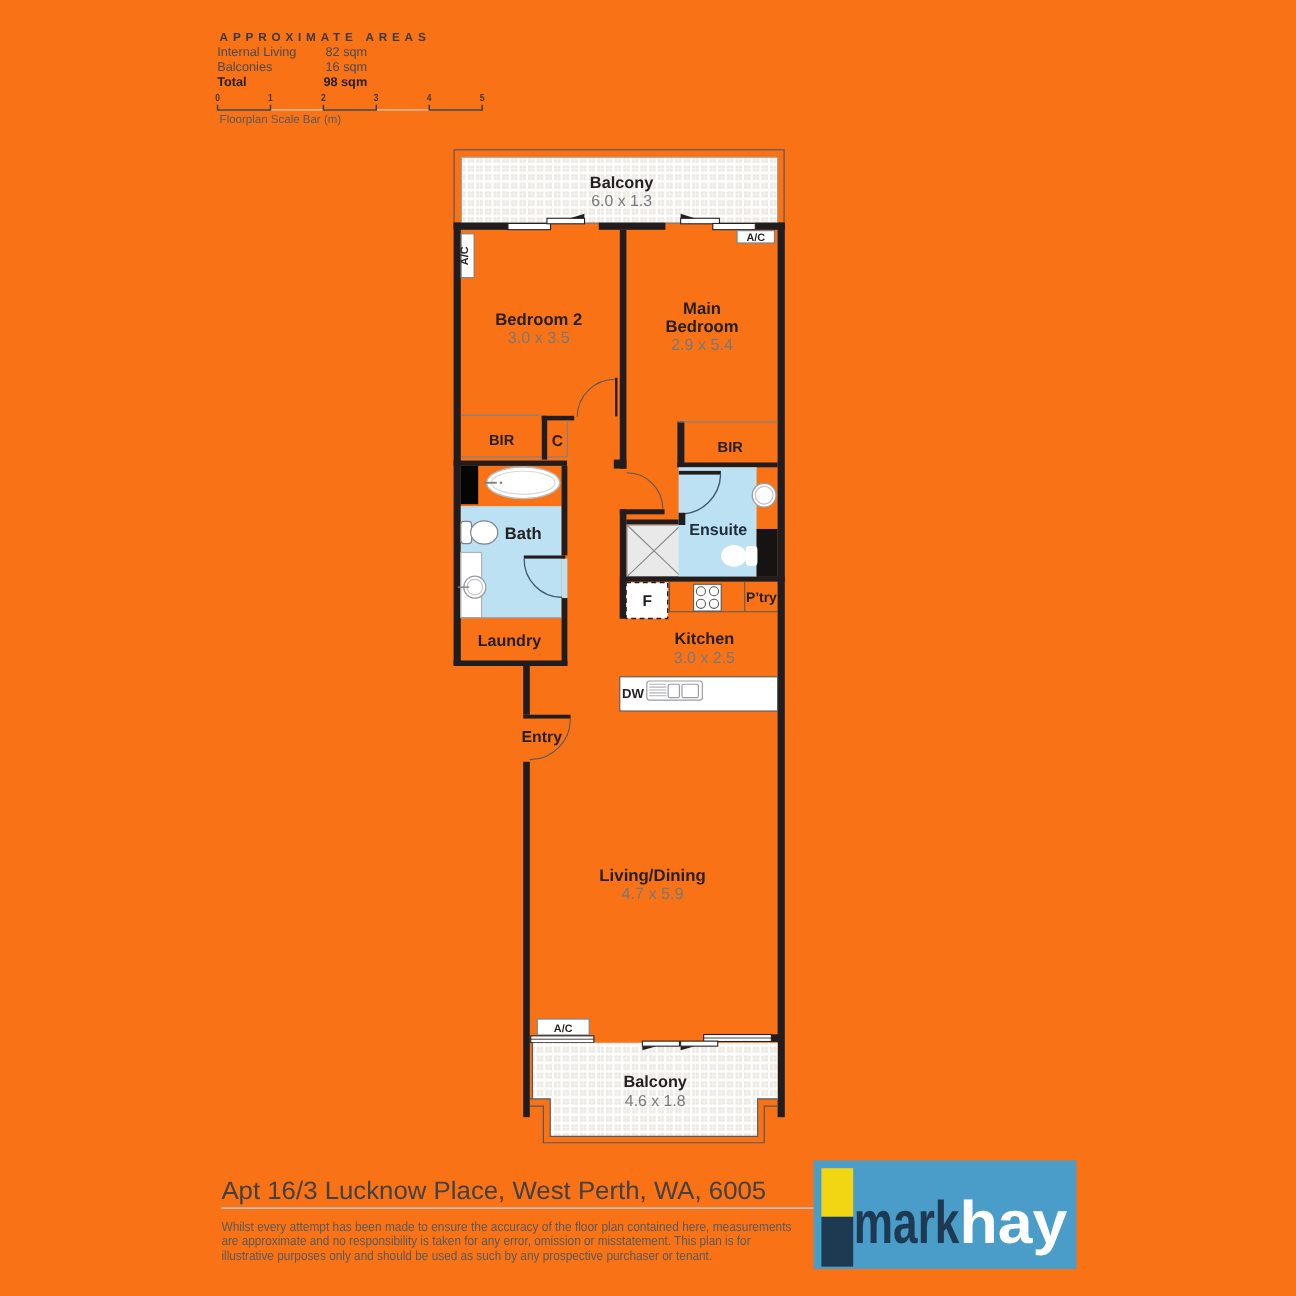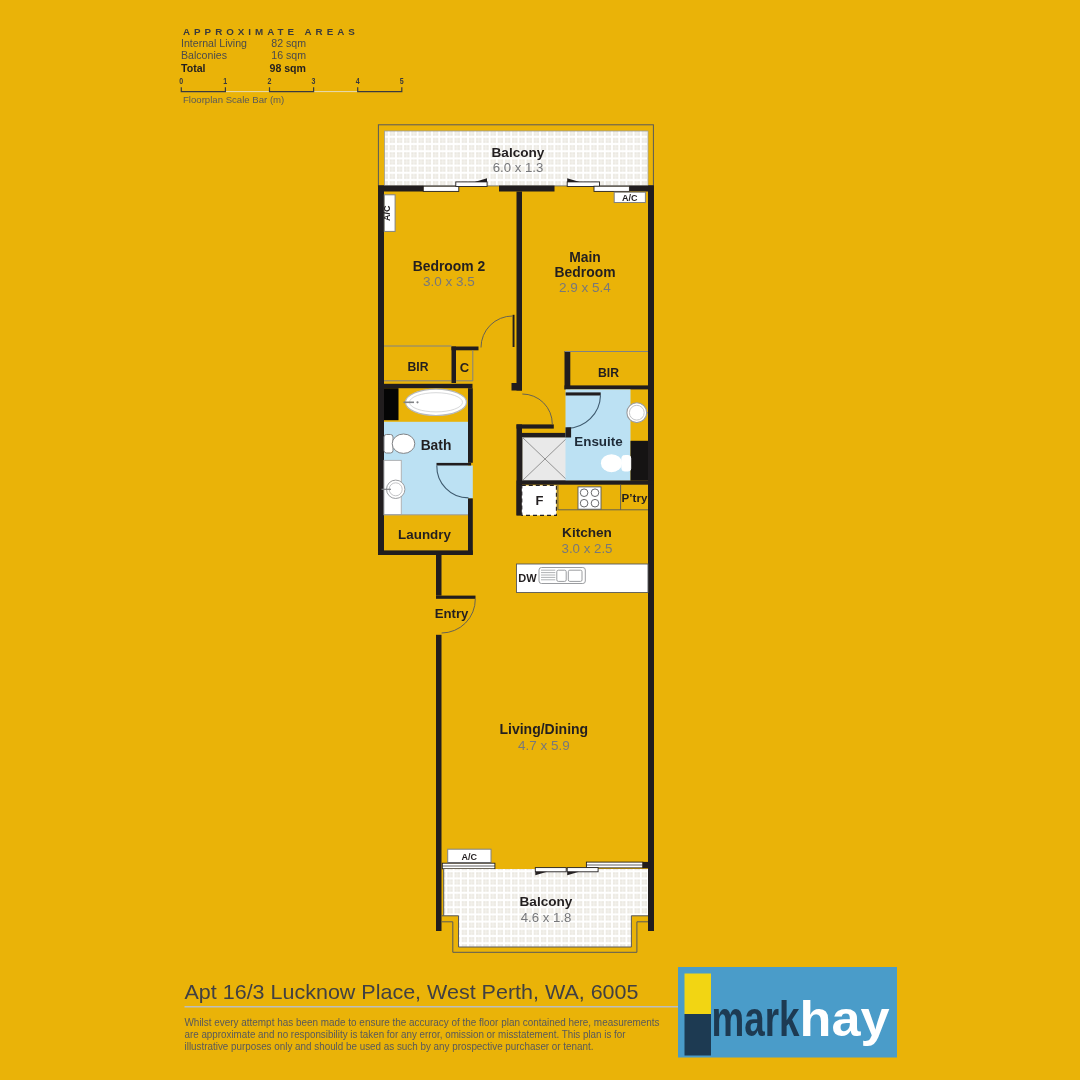--- a/index.html
+++ b/index.html
@@ -1,16 +1,16 @@
 <!DOCTYPE html>
 <html><head>
 <meta charset="utf-8">
 <style>
 html,body{margin:0;padding:0;background:#ffffff;}
-#page{position:relative;width:1080px;height:1080px;background:#eab308;overflow:hidden;
+#page{position:relative;width:1080px;height:1080px;background:#f97316;overflow:hidden;
 font-family:"Liberation Sans", sans-serif;}
 svg text{font-family:"Liberation Sans", sans-serif;}
 .rm{font-weight:bold;fill:#231f20;}
 .dim{fill:#77787b;}
 .sm{font-weight:bold;fill:#231f20;}
 </style>
 </head>
 <body>
 <div id="page">
 <svg width="1080" height="1080" viewBox="0 0 1080 1080">

